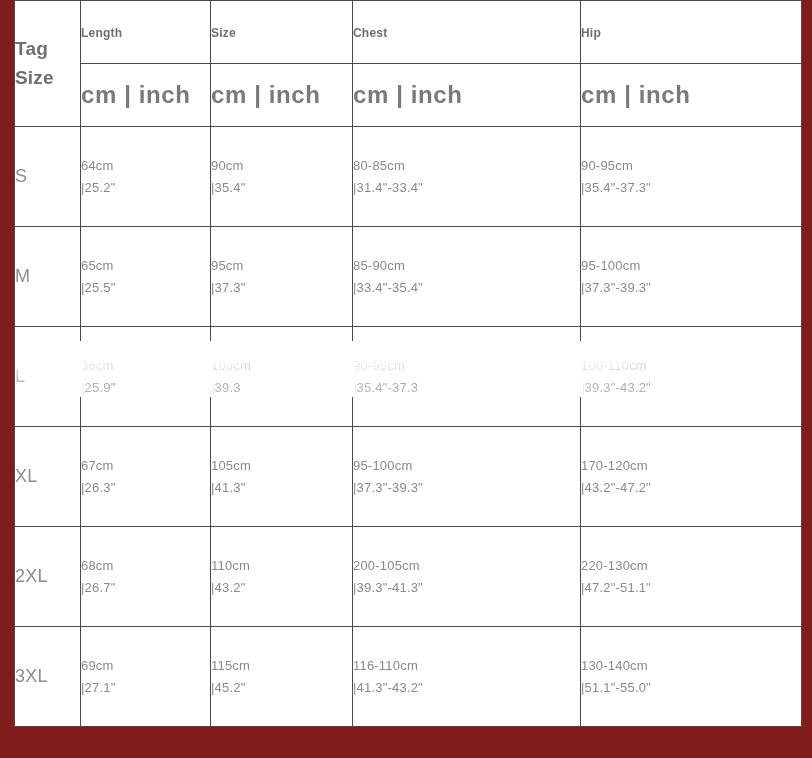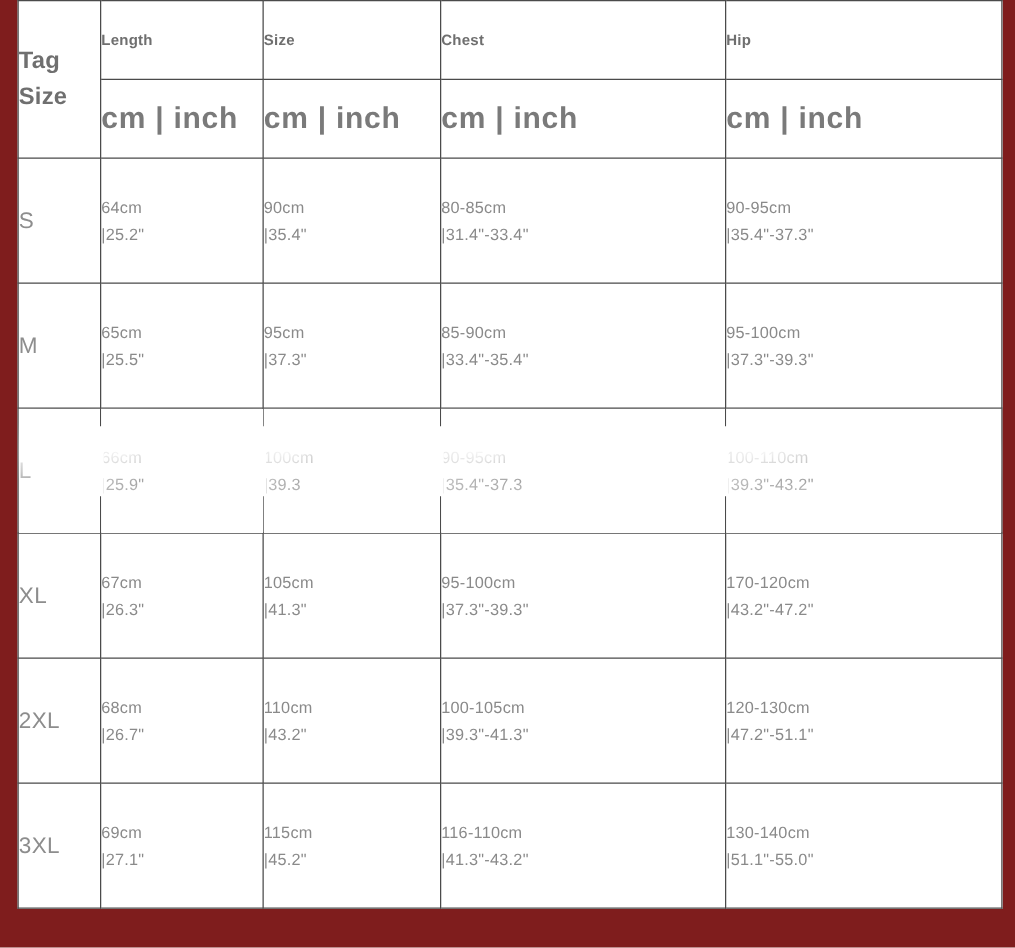--- a/index.html
+++ b/index.html
@@ -282,25 +282,25 @@
           <td class="size-label no-rule-break">2XL</td>
           <td class="measure-cell">
             <span class="cm-line">68cm</span>
             <span class="in-line">|26.7"</span>
           </td>
           <td class="measure-cell">
             <span class="cm-line">110cm</span>
             <span class="in-line">|43.2"</span>
           </td>
           <td class="measure-cell">
-            <span class="cm-line">100-105cm</span>
+            <span class="cm-line">200-105cm</span>
             <span class="in-line">|39.3"-41.3"</span>
           </td>
           <td class="measure-cell">
-            <span class="cm-line">120-130cm</span>
+            <span class="cm-line">220-130cm</span>
             <span class="in-line">|47.2"-51.1"</span>
           </td>
         </tr>
         <tr>
           <td class="size-label no-rule-break">3XL</td>
           <td class="measure-cell">
             <span class="cm-line">69cm</span>
             <span class="in-line">|27.1"</span>
           </td>
           <td class="measure-cell">

